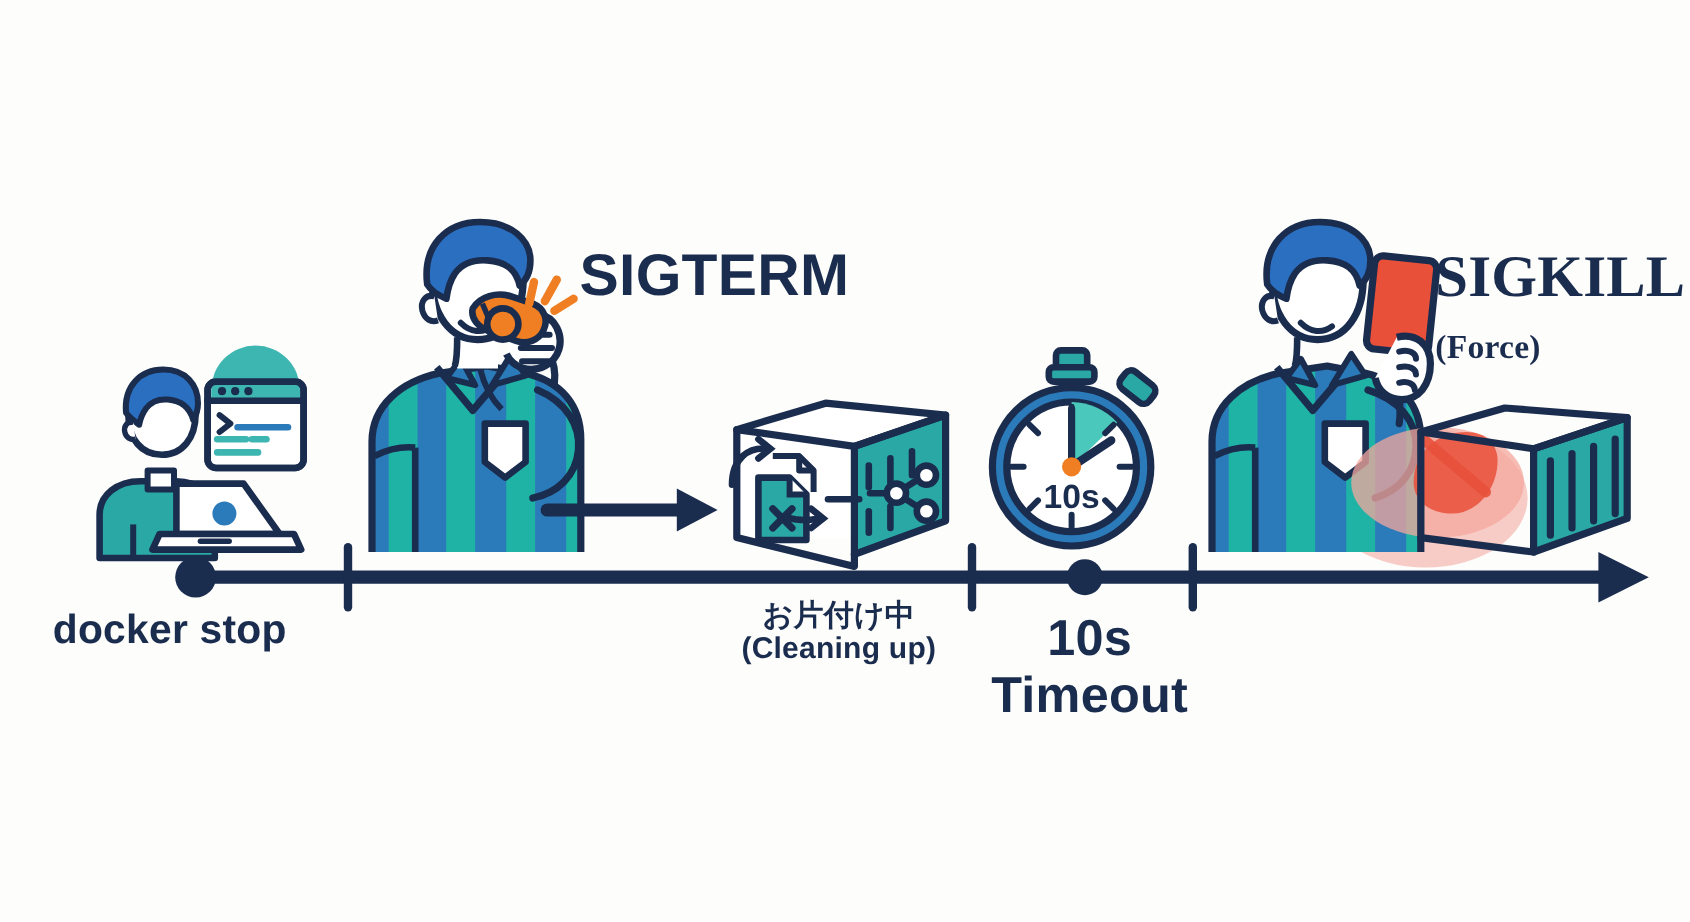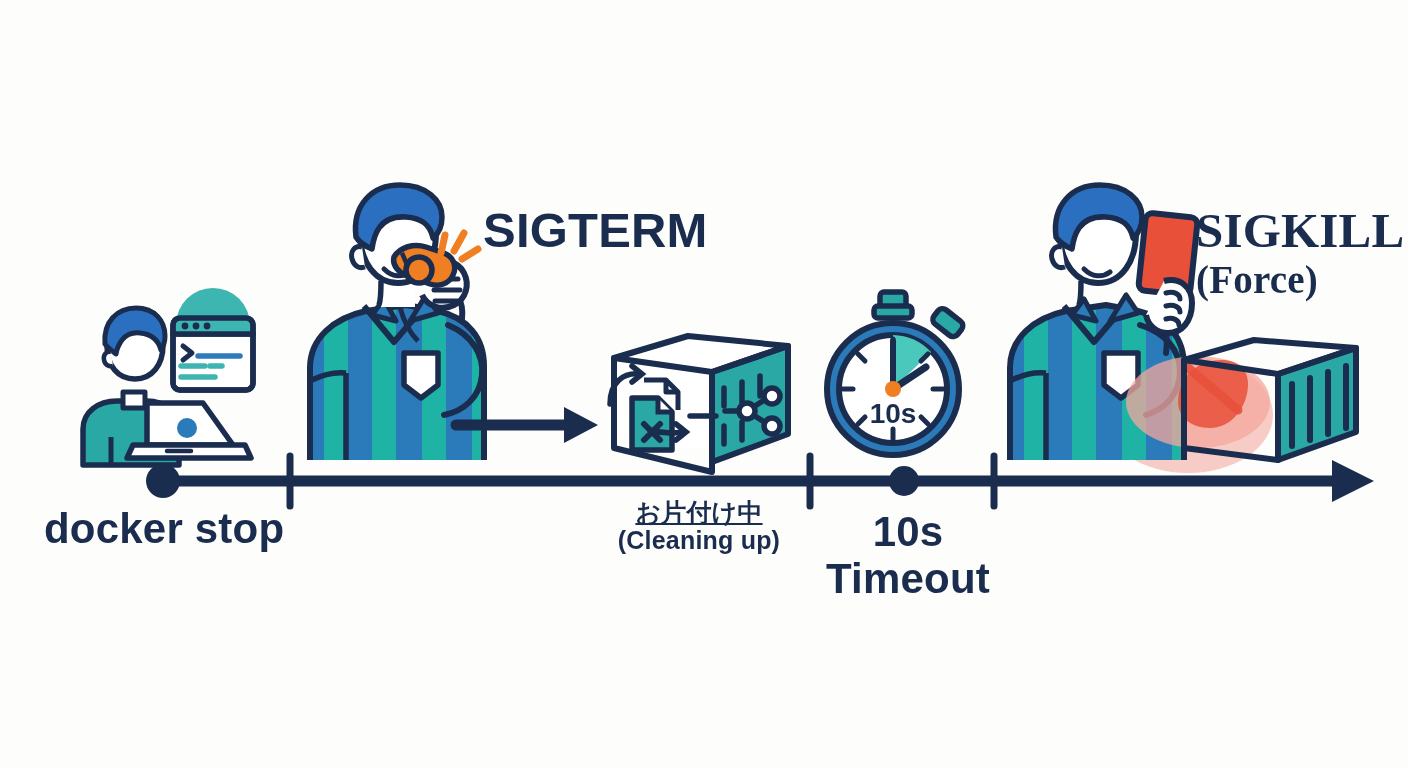--- a/index.html
+++ b/index.html
@@ -10,21 +10,21 @@
   }
   #stage{position:relative;width:1356px;height:768px;}
   .abs{position:absolute;}
   .lbl{
     color:#1b2d4f;font-weight:bold;line-height:1.02;
     white-space:nowrap;letter-spacing:0.2px;
   }
   .lbl .l1{display:block;}
   .lbl .l2{display:block;}
   svg{display:block;overflow:visible;}
-  .jp{font-family:"DejaVu Sans",sans-serif;text-decoration:underline;}
+  .jp{font-family:"DejaVu Sans",sans-serif;}
 </style>
 </head>
 <body>
 
 <div id="stage">
 
   <div class="abs" style="left:55px;top:300px;">
     <svg width="205" height="165" viewBox="0 0 205 165">
       <g fill="none" stroke="#1b2d4f" stroke-width="5.5" stroke-linecap="round" stroke-linejoin="round">
 
@@ -288,21 +288,21 @@
           <path d="M178 118 c8 -2 14 1 14 6"></path>
           <path d="M178 131 c8 -2 14 1 14 6"></path>
           <path d="M178 144 c7 -2 13 1 13 6"></path>
         </g>
       </g>
     </svg>
   </div>
 
   <div class="abs lbl" style="left:1196px;top:206px;font-size:49px;font-family:Liberation Serif, serif;">
     <span class="l1">SIGKILL</span>
-    <span class="l2" style="font-size:39px;margin-top:4px;">(Force)</span>
+    <span class="l2" style="font-size:28px;margin-top:20px;">(Force)</span>
   </div>
 
   <div class="abs" style="left:1168px;top:330px;">
     <svg width="200" height="145" viewBox="0 0 200 145">
 
       <g>
         <ellipse cx="30" cy="72" rx="72" ry="46" fill="#f4a79c" opacity="0.75"></ellipse>
         <path d="M10 72 c0 -26 20 -42 44 -42 c16 0 26 10 26 24 c0 22 -16 44 -38 44 c-20 0 -32 -12 -32 -26 z" fill="#e8503a" opacity="0.85"></path>
         <path d="M18 36 l52 44" fill="none" stroke="#e8503a" stroke-width="9" stroke-linecap="round" opacity="0.9"></path>
       </g>
@@ -335,20 +335,20 @@
       <path d="M670 6 v50" stroke="#1b2d4f" stroke-width="7" stroke-linecap="round" fill="none"></path>
 
       <path d="M854 6 v50" stroke="#1b2d4f" stroke-width="7" stroke-linecap="round" fill="none"></path>
 
       <circle cx="23" cy="31" r="17" fill="#1b2d4f"></circle>
 
       <circle cx="764" cy="31" r="15" fill="#1b2d4f"></circle>
     </svg>
   </div>
 
-  <div class="abs lbl" style="left:44px;top:508px;font-size:42px;text-align:right;">docker stop</div>
+  <div class="abs lbl" style="left:44px;top:508px;font-size:34px;text-align:right;">docker stop</div>
 
   <div class="abs lbl" style="left:820px;top:508px;font-size:42px;text-align:center;width:176px;line-height:1.12;">
     <span class="l1">10s</span>
     <span class="l2">Timeout</span>
   </div>
 
 </div>
 
 </body></html>

